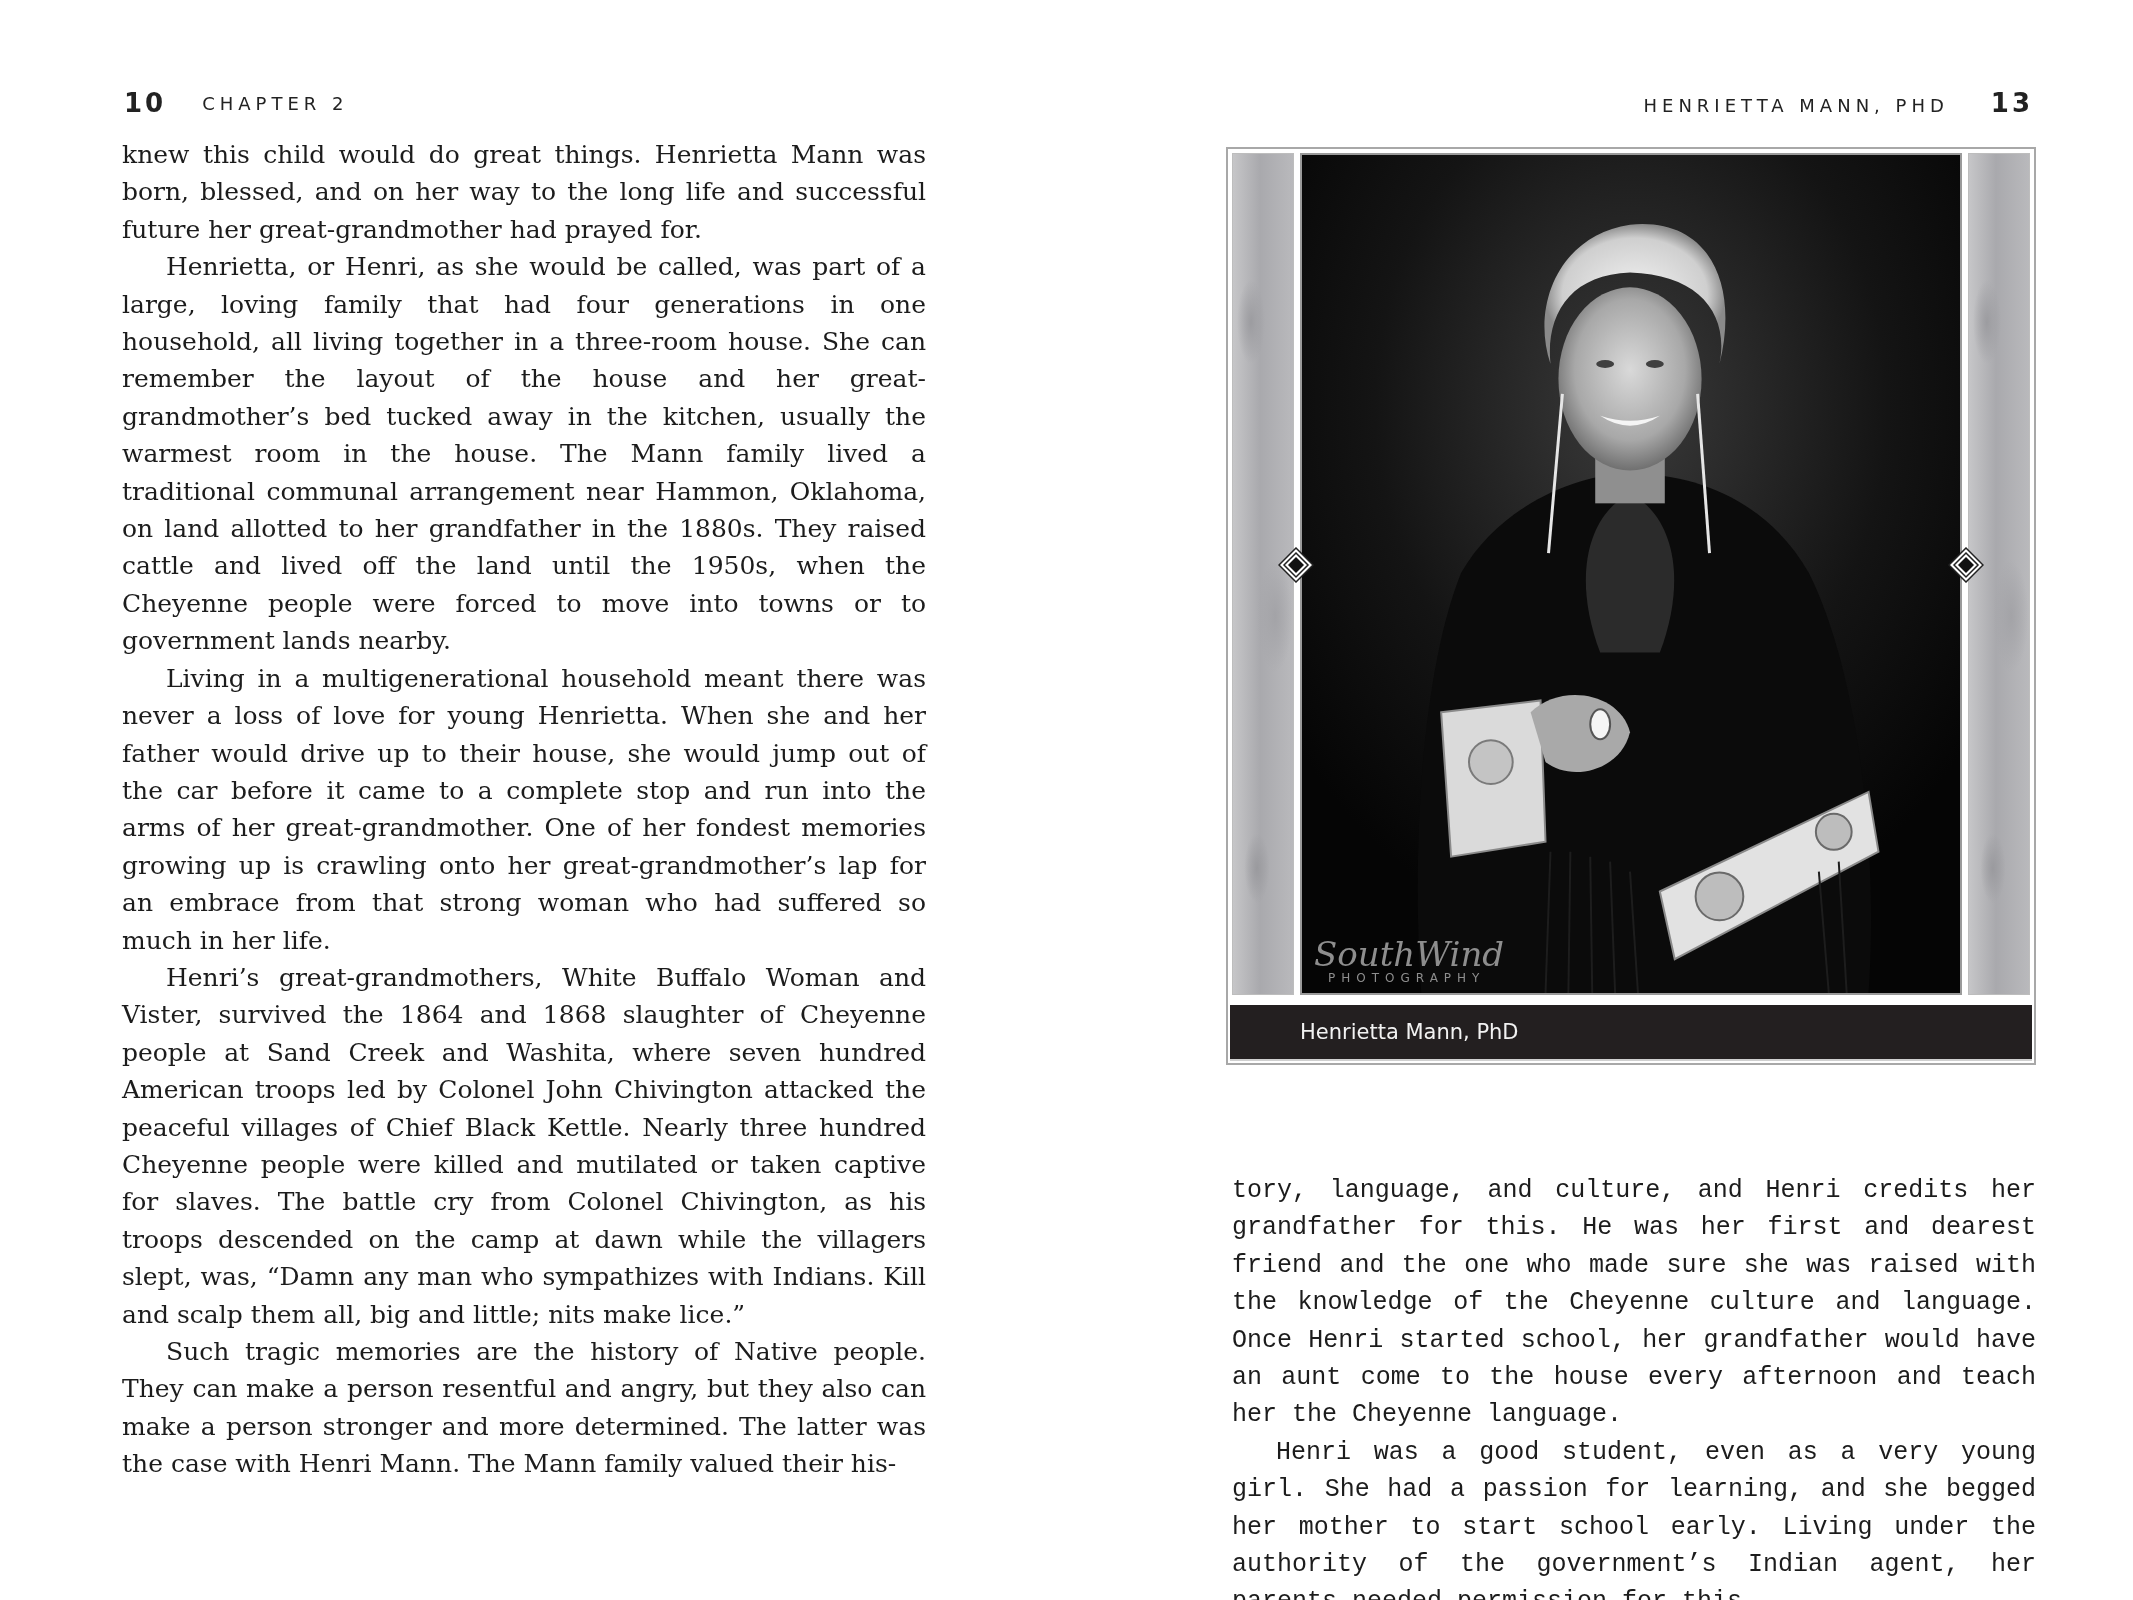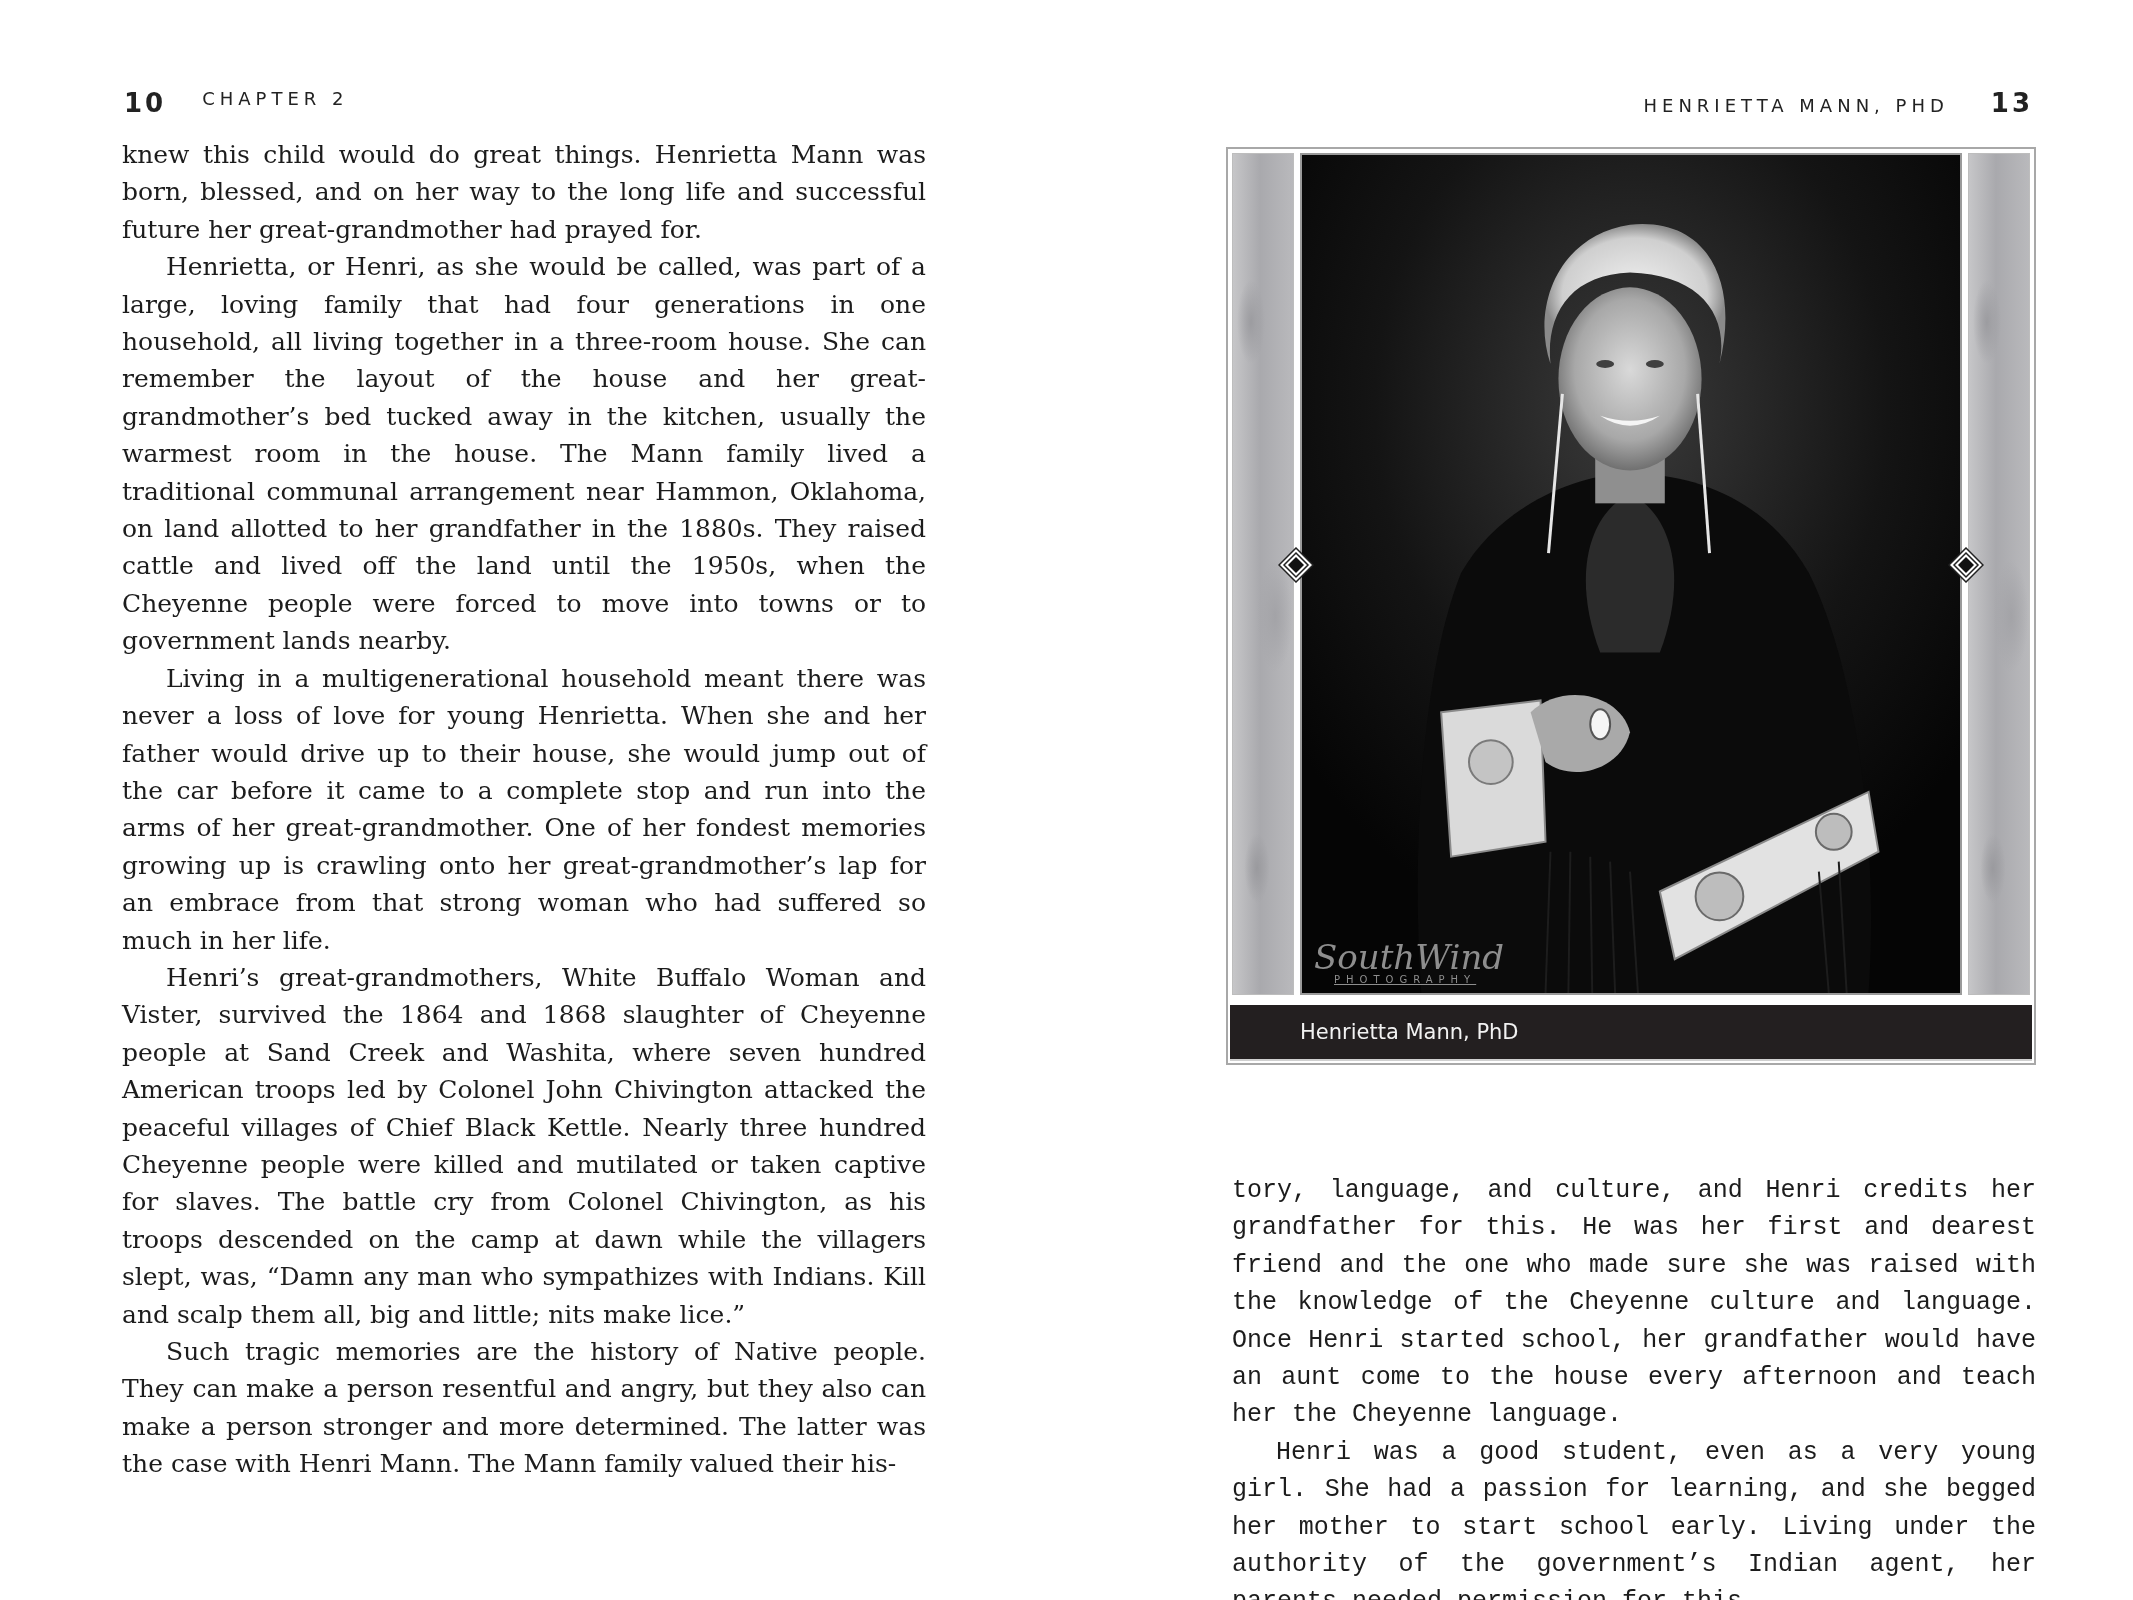--- a/index.html
+++ b/index.html
@@ -1,19 +1,19 @@
 <!DOCTYPE html>
 <html><head>
   <meta charset="utf-8">
   <style>
     html, body { margin: 0; padding: 0; background: #ffffff; }
     body { width: 2133px; height: 1600px; position: relative; overflow: hidden; color: #1e1e1e; }
 
     .running-head { position: absolute; top: 88px; height: 30px; font-family: "DejaVu Sans", sans-serif; color: #222; }
-    .rh-left { left: 124px; display: flex; align-items: flex-start; gap: 36px; }
+    .rh-left { left: 124px; display: flex; align-items: center; gap: 36px; }
     .rh-right { right: 100px; display: flex; align-items: baseline; gap: 42px; }
     .folio { font-size: 26px; font-weight: bold; letter-spacing: 3px; }
     .rh-title { font-size: 18px; letter-spacing: 5px; }
 
     .col { position: absolute; font-family: "DejaVu Serif", serif; font-size: 25px; line-height: 37.4px; color: #1c1c1c; }
     .col-left { left: 122px; top: 136px; width: 804px; }
     .col-right { left: 1232px; top: 1172px; width: 804px; font-family: Liberation Mono, monospace; }
     .col p { margin: 0; text-align: justify; hyphens: none; }
     .col p.indent { text-indent: 44px; }
     .col p.cont { text-indent: 0; }
@@ -32,21 +32,21 @@
     .photo { position: absolute; left: 72px; top: 4px; width: 662px; height: 842px; border: 2px solid #9a9a9a; box-sizing: border-box;
       background: radial-gradient(ellipse 60% 45% at 50% 35%, #2a2a2a 0%, #101010 70%, #050505 100%); overflow: hidden; }
     .portrait { position: absolute; left: 0; top: 0; width: 100%; height: 100%; }
 
     .ornament { position: absolute; top: 398px; width: 36px; height: 36px; }
     .orn-left { left: 50px; }
     .orn-right { right: 50px; }
 
     .watermark { position: absolute; left: 12px; bottom: 8px; color: #8e8e8e; }
     .wm-brand { font-family: "DejaVu Serif", serif; font-style: italic; font-size: 34px; line-height: 34px; margin-top: 8px; }
-    .wm-sub { font-family: "DejaVu Sans", sans-serif; font-size: 10px; letter-spacing: 6px; margin-left: 20px; text-decoration: underline; }
+    .wm-sub { font-family: "DejaVu Sans", sans-serif; font-size: 12px; letter-spacing: 6px; margin-left: 14px; }
 
     .caption-bar { position: absolute; left: 2px; right: 2px; top: 854px; height: 58px; background: #231f20; border-top: 2px solid #ffffff; border-bottom: 2px solid #d0d0d0; box-sizing: border-box; display: flex; align-items: center; }
     .caption-text { font-family: "DejaVu Sans", sans-serif; color: #f2f2f2; font-size: 21px; margin-left: 70px; }
   </style>
 </head>
 <body>
 
 <div class="running-head rh-left">
   <span class="folio">10</span>
   <span class="rh-title">CHAPTER 2</span>

